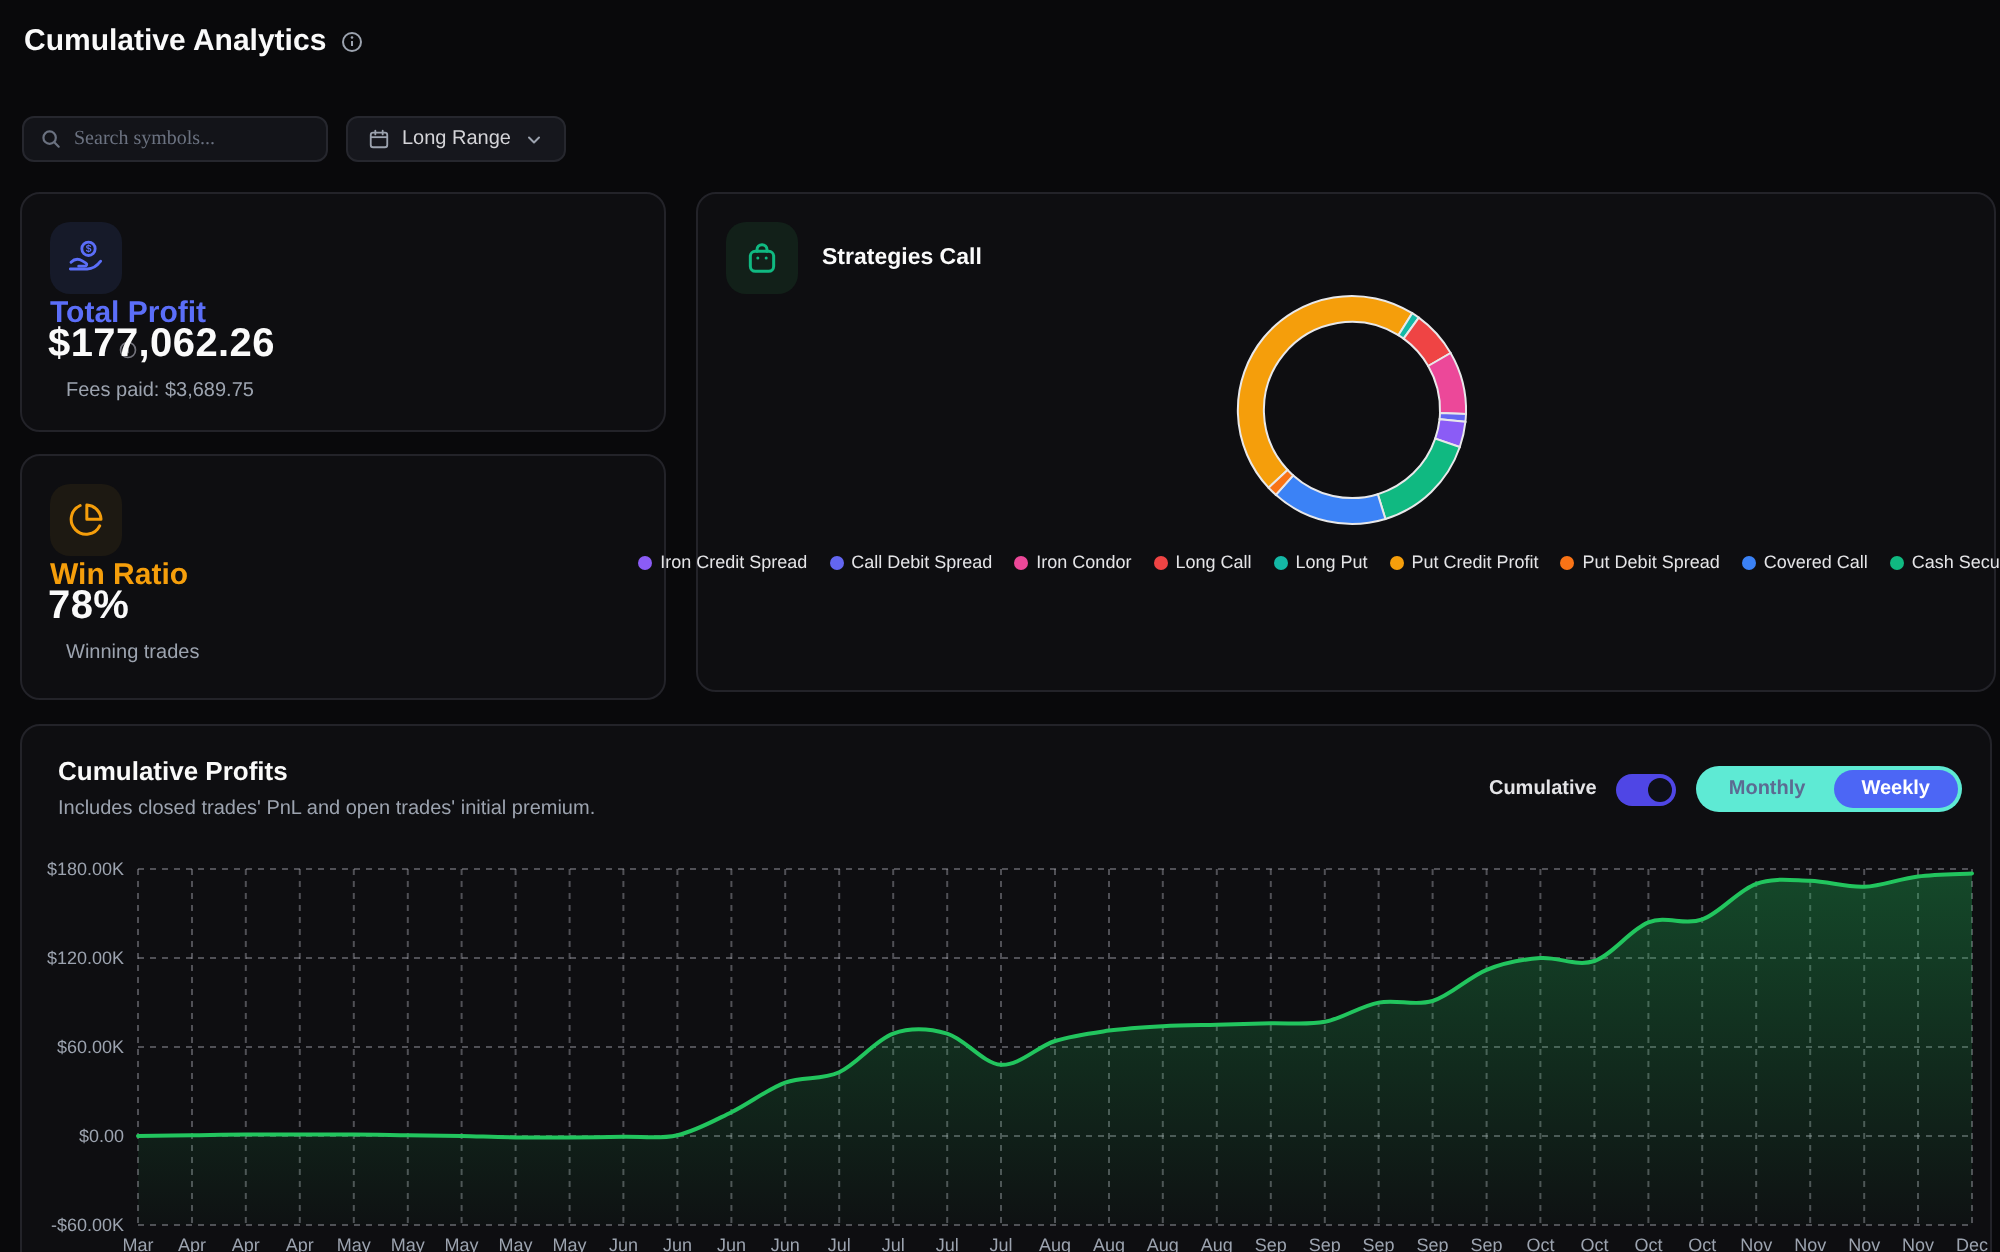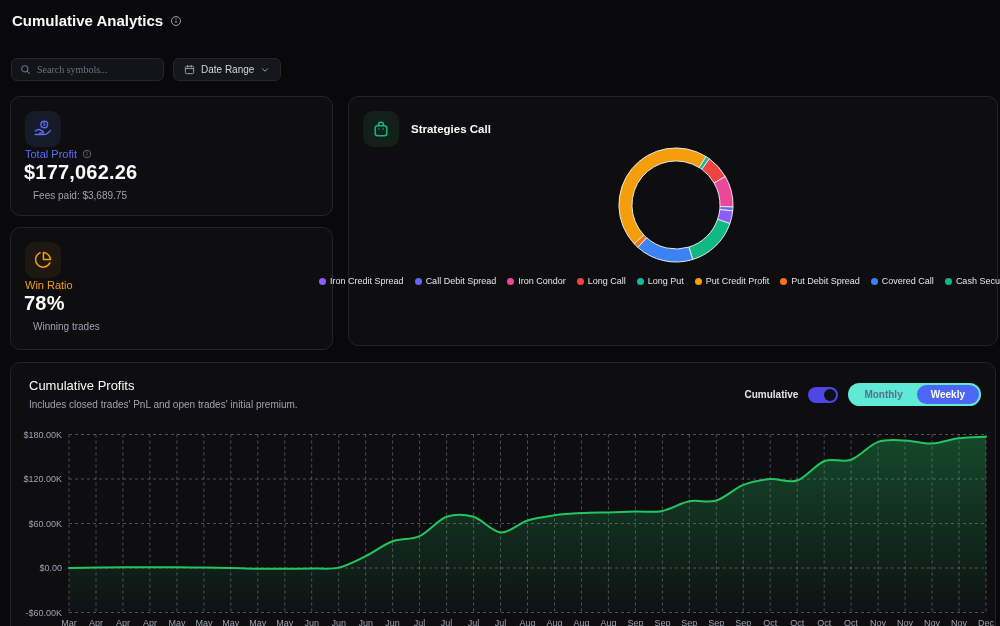--- a/index.html
+++ b/index.html
@@ -13,21 +13,21 @@
 
   .toolbar { position:absolute; left:11px; top:58px; display:flex; gap:9px; }
   .search-box { width:153px; height:23px; background:#131419; border:1px solid #26272e; border-radius:6px; display:flex; align-items:center; gap:6px; padding:0 8px; }
   .search-box input { flex:1; background:transparent; border:none; outline:none; color:#d4d4d8; font-size:10px; font-family:Liberation Serif, serif; min-width:0; }
   .search-box input::placeholder { color:#6b7280; }
   .date-btn { height:23px; background:#16171d; border:1px solid #26272e; border-radius:6px; display:flex; align-items:center; gap:6px; padding:0 10px; color:#d4d4d8; font-size:10px; cursor:pointer; }
 
   
   .card { position:absolute; background:#0e0e11; border:1px solid #232329; border-radius:10px; }
   .card-tile { position:absolute; left:14px; top:14px; width:36px; height:36px; border-radius:10px; display:flex; align-items:center; justify-content:center; }
-  .stat-label { position:absolute; left:14px; top:51px; display:flex; align-items:center; gap:5px; font-size:11px; font-weight:normal; }
+  .stat-label { position:absolute; left:14px; top:51px; display:flex; align-items:center; gap:5px; font-size:15px; font-weight:bold;flex-direction:column; }
   .stat-value { position:absolute; left:13px; top:64px; font-size:20px; font-weight:bold; color:#fafafa; letter-spacing:0.2px; }
   .stat-foot { position:absolute; left:22px; top:93px; font-size:10px; color:#9ca3af; }
 
   #total-profit-card { left:10px; top:96px; width:323px; height:120px; }
   #total-profit-card .card-tile { background:#161a29; }
   #total-profit-card .stat-label { color:#5b6ef8; }
 
   #win-ratio-card { left:10px; top:227px; width:323px; height:123px; }
   #win-ratio-card .card-tile { background:#1d1912; }
   #win-ratio-card .stat-label { color:#f59e0b; }
@@ -35,21 +35,21 @@
   #strategies-card { left:348px; top:96px; width:650px; height:250px; }
   #strategies-card .card-tile { background:#122019; }
   .strategies-title { position:absolute; left:62px; top:26px; font-size:11.5px; font-weight:bold; color:#fafafa; }
   #donut-svg { position:absolute; left:0; top:0; }
   .donut-legend { position:absolute; left:0; top:179px; width:650px; display:flex; justify-content:center; align-items:center; gap:11px; }
   .legend-item { display:flex; align-items:center; gap:4px; font-size:9px; color:#e4e4e7; white-space:nowrap; }
   .legend-dot { width:7px; height:7px; border-radius:50%; flex:0 0 auto; }
 
   
   #chart-card { left:10px; top:362px; width:986px; height:278px; }
-  .chart-title { position:absolute; left:18px; top:15px; font-size:13px; font-weight:normal; color:#fafafa; }
+  .chart-title { position:absolute; left:18px; top:15px; font-size:13px; font-weight:bold; color:#fafafa; }
   .chart-subtitle { position:absolute; left:18px; top:36px; font-size:10px; color:#9ca3af; }
   .chart-controls { position:absolute; right:14px; top:20px; display:flex; align-items:center; gap:10px; }
   .toggle-label { font-size:10px; font-weight:bold; color:#e4e4e7; }
   .toggle { position:relative; width:30px; height:16px; border-radius:8px; background:#4f46e5; cursor:pointer; }
   .toggle-knob { position:absolute; right:2px; top:2px; width:12px; height:12px; border-radius:50%; background:#0e1018; }
   .segmented { display:flex; background:#5eead4; border-radius:12px; padding:2px; }
   .seg-btn { border:none; background:transparent; font-family:inherit; font-size:10px; font-weight:bold; color:#5c6b92; padding:4px 14px; border-radius:10px; cursor:pointer; }
   .seg-btn.active { background:#4c66f5; color:#ffffff; }
   #profit-chart-svg { position:absolute; left:0; top:0; }
 </style>
@@ -75,21 +75,21 @@
       </svg>
       <input type="text" placeholder="Search symbols..." style="">
     </div>
     <div class="date-btn">
       <svg width="11" height="11" viewBox="0 0 24 24">
         <rect x="3" y="5" width="18" height="16" rx="2.5" fill="none" stroke="#9ca3af" stroke-width="2"></rect>
         <line x1="8" y1="3" x2="8" y2="7" stroke="#9ca3af" stroke-width="2" stroke-linecap="round"></line>
         <line x1="16" y1="3" x2="16" y2="7" stroke="#9ca3af" stroke-width="2" stroke-linecap="round"></line>
         <line x1="3" y1="10" x2="21" y2="10" stroke="#9ca3af" stroke-width="2"></line>
       </svg>
-      <span>Date Range</span>
+      <span>Long Range</span>
       <svg width="10" height="10" viewBox="0 0 24 24">
         <polyline points="6,9 12,15 18,9" fill="none" stroke="#9ca3af" stroke-width="2.4" stroke-linecap="round" stroke-linejoin="round"></polyline>
       </svg>
     </div>
   </div>
 
   <div class="card" id="total-profit-card">
     <div class="card-tile">
       <svg width="20" height="20" viewBox="0 0 24 24">
         <circle cx="13.5" cy="6.5" r="4" fill="none" stroke="#5b6ef8" stroke-width="1.7"></circle>

